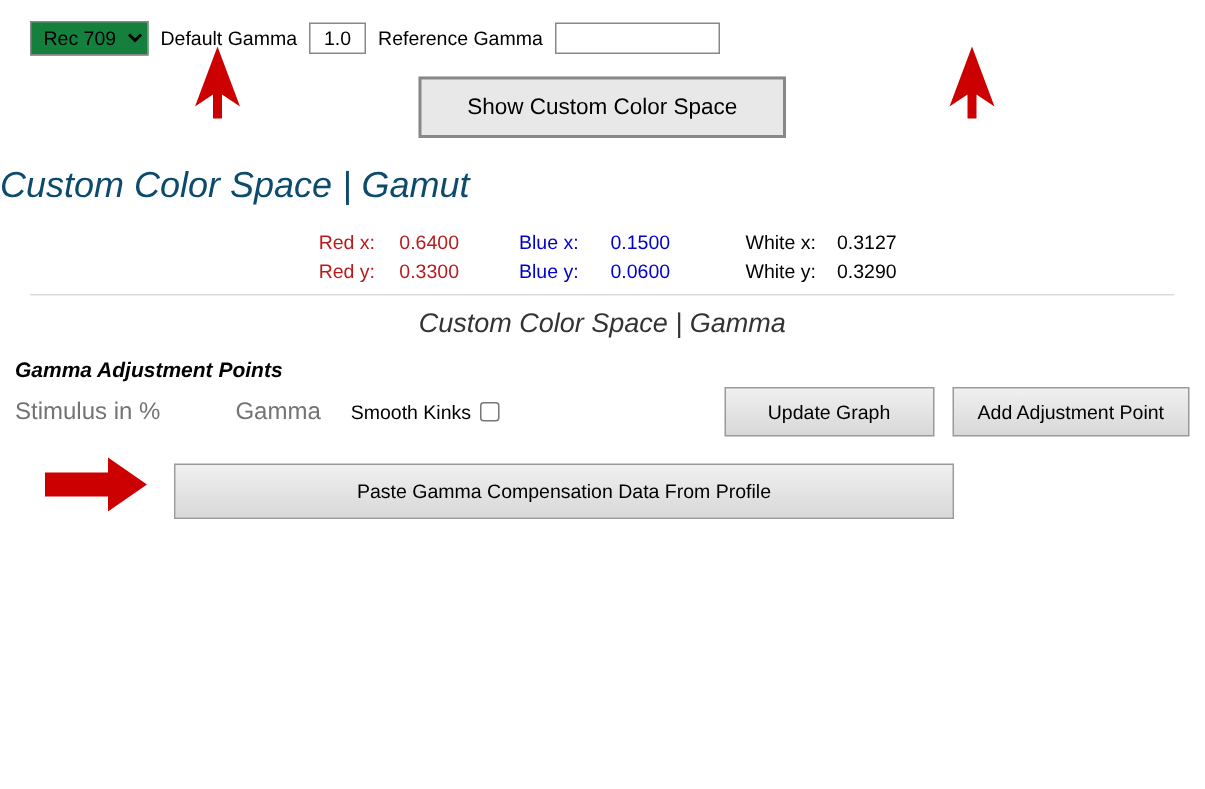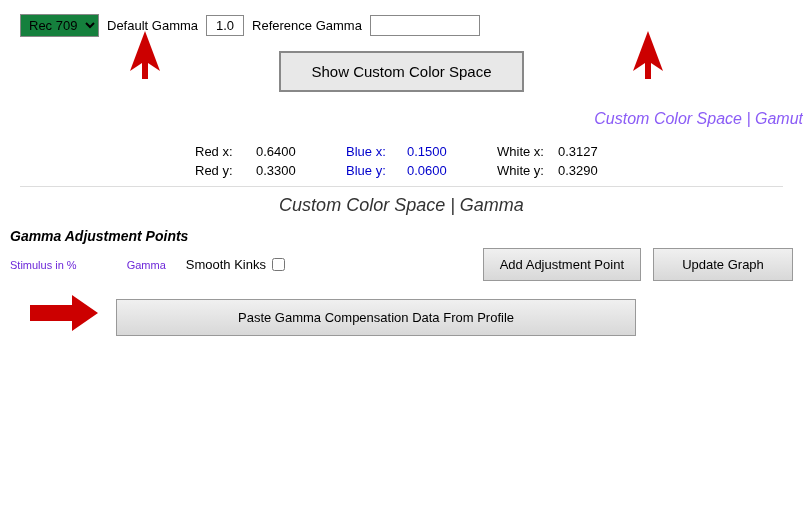--- a/index.html
+++ b/index.html
@@ -46,24 +46,24 @@
       padding: 10px 30px;
       font-size: 15px;
       background: #e8e8e8;
       border: 2px solid #888;
       cursor: pointer;
       min-width: 220px;
       text-align: center;
     }
 
     .section-title {
-      text-align: right;
+      text-align: left;
       font-style: italic;
-      font-size: 16px;
-      color: #8b5cf6;
+      font-size: 24px;
+      color: #0c4a6e;
       margin: 10px 0 16px 0;
     }
 
     .gamut-grid {
       display: flex;
       justify-content: center;
       gap: 40px;
       margin: 0 auto;
       padding: 0 40px;
     }
@@ -84,21 +84,21 @@
       font-size: 13px;
       color: #000;
       min-width: 55px;
     }
 
     .gamut-value {
       font-size: 13px;
       min-width: 50px;
     }
 
-    .val-red { color: #000000; }
+    .val-red { color: #b91c1c; text-align: right; }
     .val-green { color: #008800; }
     .val-blue { color: #0000cc; }
     .val-white { color: #000000; }
 
     .section-divider {
       height: 1px;
       background: #ddd;
       margin: 8px 20px;
     }
 
@@ -125,22 +125,22 @@
       gap: 20px;
     }
 
     .col-headers {
       display: flex;
       align-items: center;
       gap: 50px;
     }
 
     .col-header {
-      font-size: 11px;
-      color: #6d28d9;
+      font-size: 16px;
+      color: #737373;
     }
 
     .smooth-kinks-area {
       display: flex;
       align-items: center;
       gap: 6px;
       font-size: 13px;
     }
 
     .buttons-right {
@@ -266,22 +266,22 @@
     <span class="col-header">Stimulus in %</span>
     <span class="col-header">Gamma</span>
   </div>
 
   <div class="smooth-kinks-area">
     <span>Smooth Kinks</span>
     <input type="checkbox" style="">
   </div>
 
   <div class="buttons-right">
+    <button class="btn-standard">Update Graph</button>
     <button class="btn-standard">Add Adjustment Point</button>
-    <button class="btn-standard">Update Graph</button>
   </div>
 </div>
 
 <div class="paste-row">
 
   <div style="margin-left: 20px;">
     <svg width="70" height="40" viewBox="0 0 70 40" fill="#cc0000">
 
       <polygon points="0,12 0,28 42,28 42,38 68,20 42,2 42,12" fill="#cc0000"></polygon>
     </svg>

